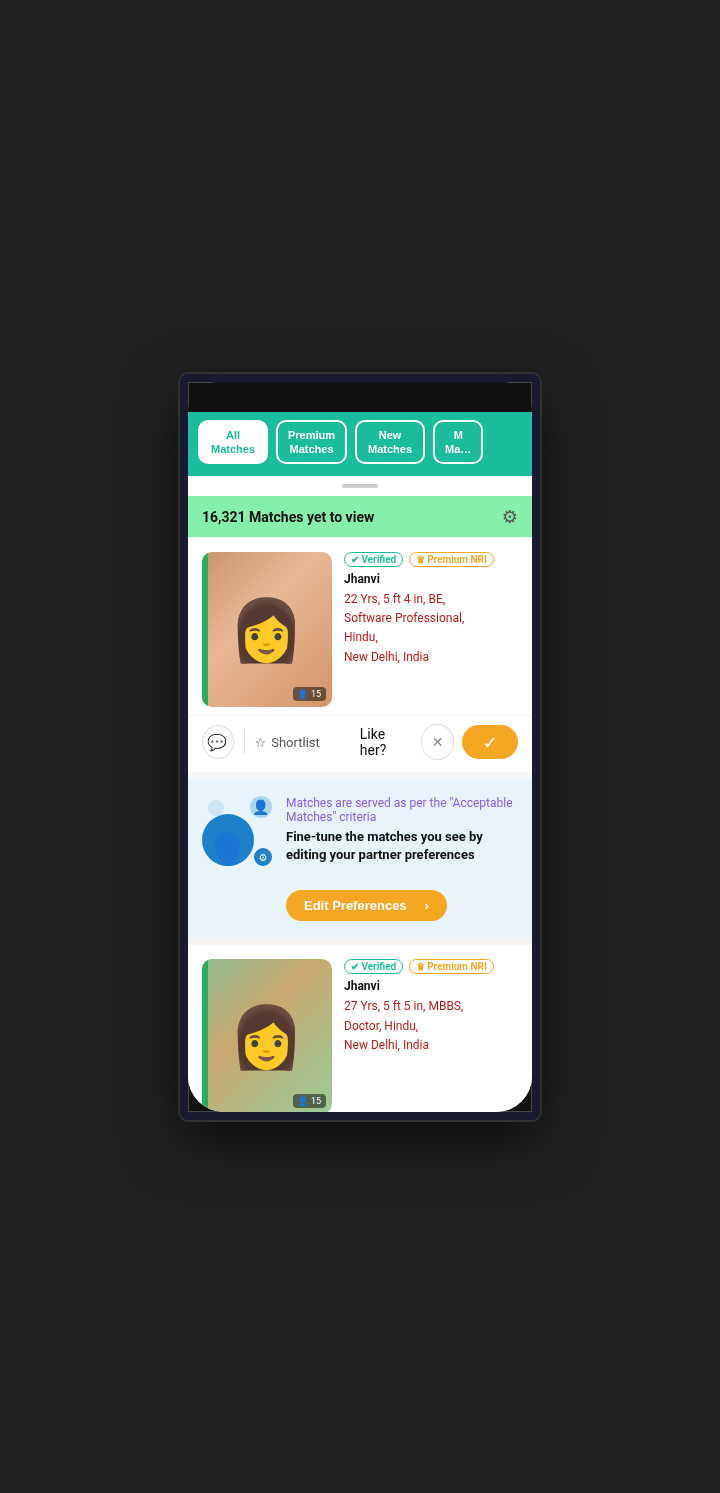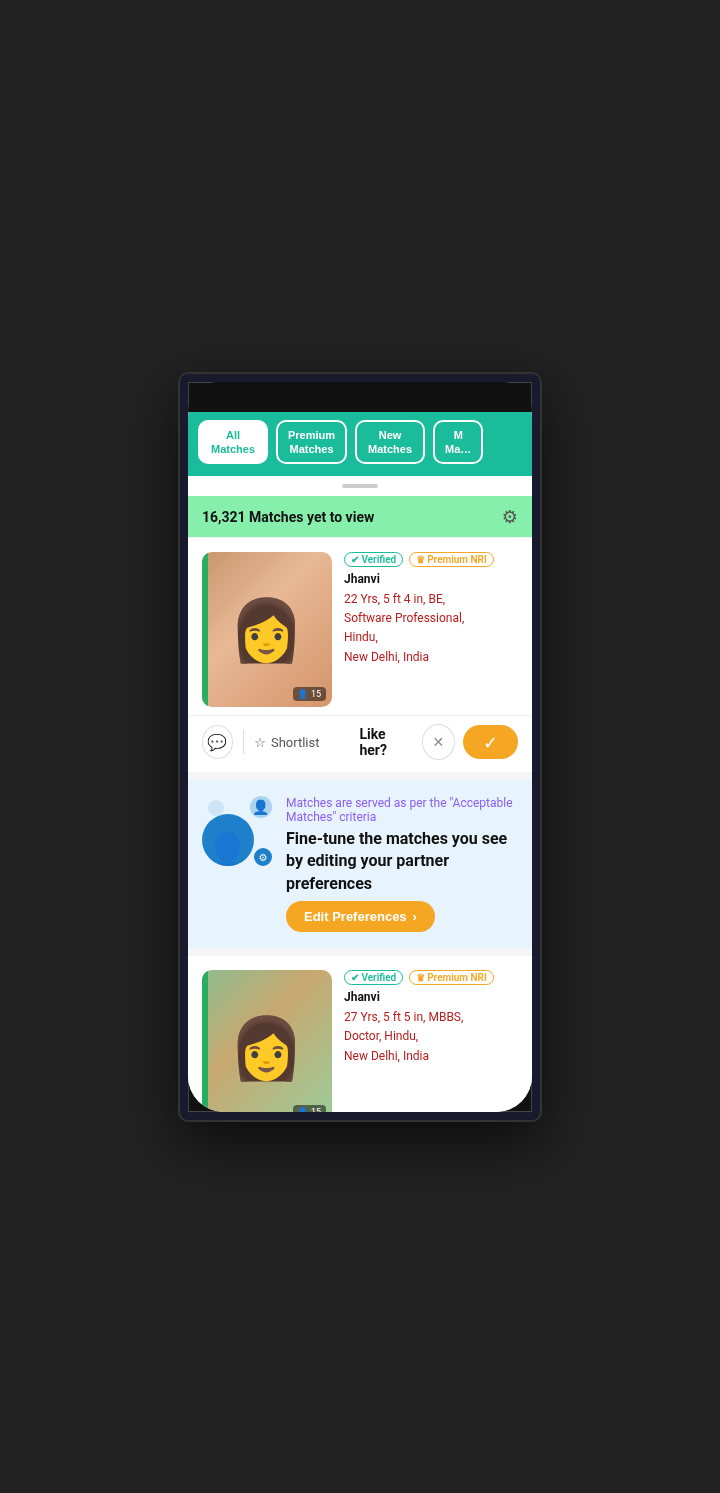--- a/index.html
+++ b/index.html
@@ -238,21 +238,21 @@
       display: flex;
       align-items: center;
       gap: 5px;
       font-size: 13px;
       color: #555;
       cursor: pointer;
     }
     .like-label {
       margin-left: auto;
       font-size: 14px;
-      font-weight: 700;
+      font-weight: 400;
       color: #111;
       margin-right: 10px;
       padding-left: 40px;
     }
     .reject-btn {
       width: 36px;
       height: 36px;
       border-radius: 50%;
       border: 1px solid #ddd;
       display: flex;
@@ -336,38 +336,38 @@
     }
     .banner-text {
       flex: 1;
     }
     .banner-subtitle {
       font-size: 12px;
       color: #8b5cf6;
       margin-bottom: 4px;
     }
     .banner-title {
-      font-size: 16px;
+      font-size: 13px;
       font-weight: 700;
       color: #111;
-      margin-bottom: 6px;
+      margin-bottom: 26px;
       line-height: 1.4;
     }
     .edit-prefs-btn {
       background: #f5a623;
       color: white;
       border: none;
       border-radius: 20px;
       padding: 8px 18px;
       font-size: 13px;
       font-weight: 600;
       cursor: pointer;
       display: flex;
       align-items: center;
-      gap: 6px;
+      gap: 18px;
     }
     
     .face-jhanvi {
       background: linear-gradient(135deg, #c8956c 0%, #e8b895 40%, #d4956a 100%);
       position: relative;
     }
     .face-jhanvi::after {
       content: '👩';
       position: absolute;
       top: 50%;

